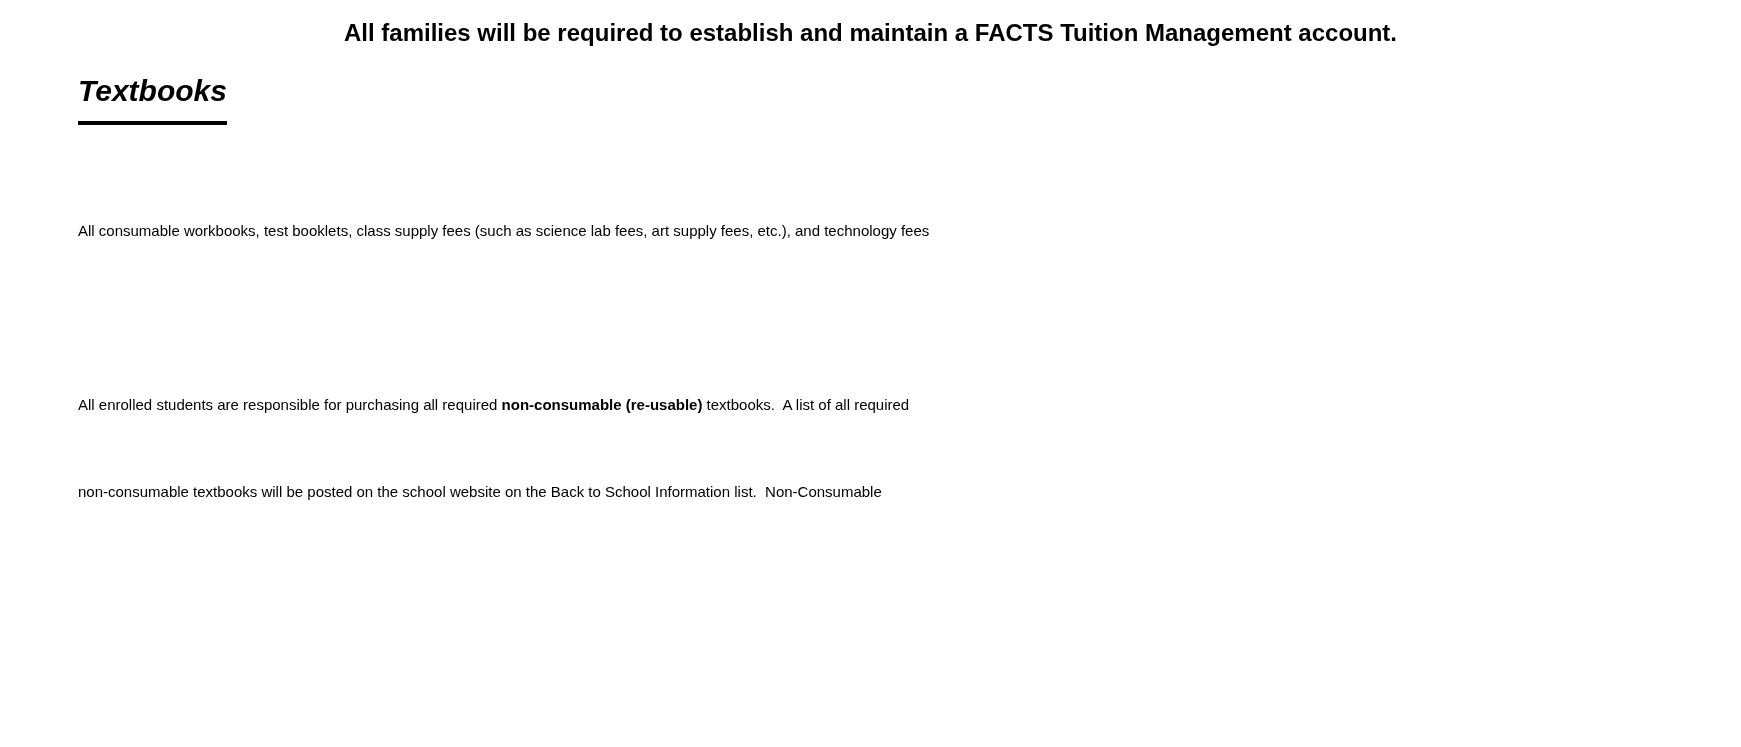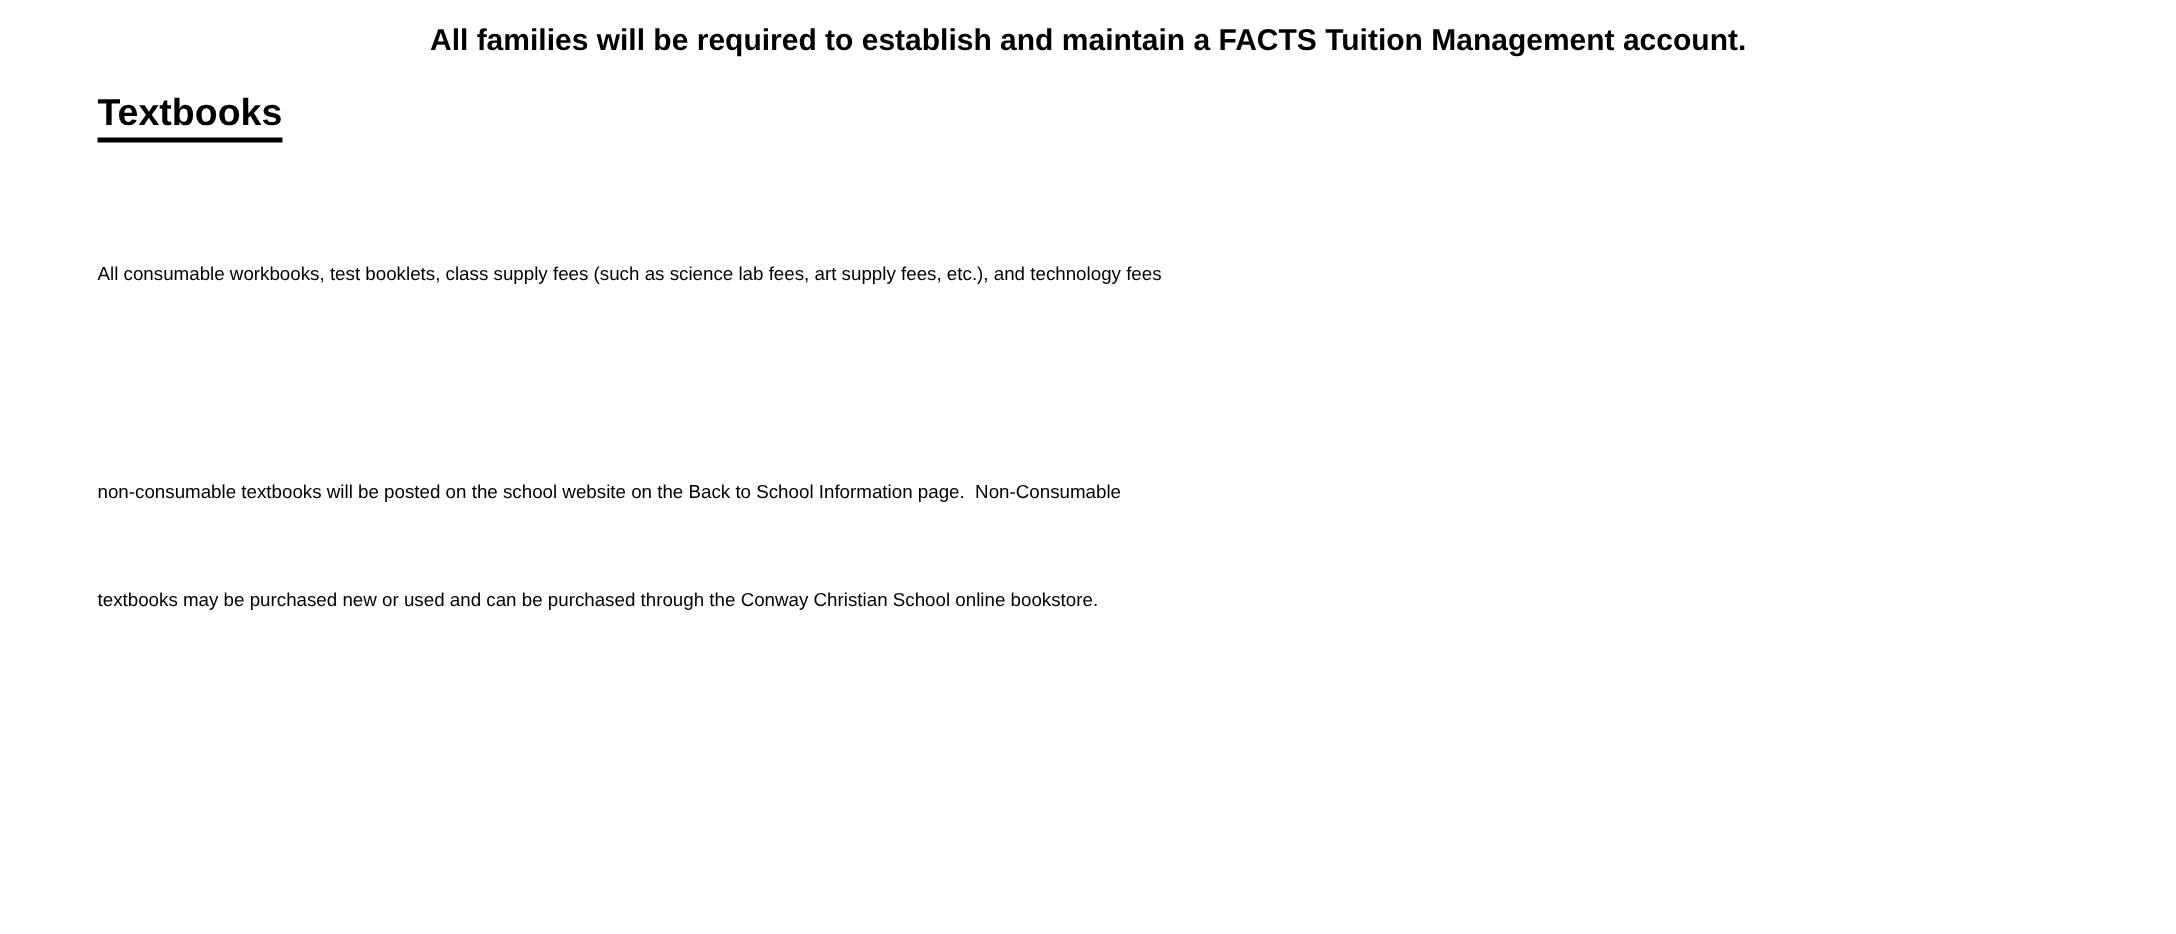--- a/index.html
+++ b/index.html
@@ -30,21 +30,22 @@
     padding-right: 80px;
   }
   .section-heading {
     font-size: 30px;
     font-weight: bold;
     line-height: 32px;
   }
   .section-heading .underlined {
     display: inline-block;
     border-bottom: 4px solid #000000;
-    padding-bottom: 3px;
+    padding-bottom: 14px;
+    font-style: italic;
   }
   .heading-textbooks { margin-top: 28px; }
   .body-text {
     font-size: 15px;
     line-height: 29px;
     white-space: pre-wrap;
   }
   .para-1 { margin-top: 33px; }
   .para-2 { margin-top: 29px; }
   .bold-inline { font-weight: bold; }
@@ -60,19 +61,19 @@
 
     <div class="section-heading heading-textbooks">
       <span class="underlined">Textbooks</span>
     </div>
 
     <div class="body-text para-1">
       <div>All consumable workbooks, test booklets, class supply fees (such as science lab fees, art supply fees, etc.), and technology fees</div>
     </div>
 
     <div class="body-text para-2">
-      <div>non-consumable textbooks will be posted on the school website on the Back to School Information page.  Non-Consumable</div>
-      <div>textbooks may be purchased new or used and can be purchased through the Conway Christian School online bookstore.</div>
+      <div><span>All enrolled students are responsible for purchasing all required </span><span class="bold-inline">non-consumable (re-usable)</span><span> textbooks.  A list of all required</span></div>
+      <div>non-consumable textbooks will be posted on the school website on the Back to School Information list.  Non-Consumable</div>
     </div>
 
   </div>
 
 </div>
 
 </body></html>

